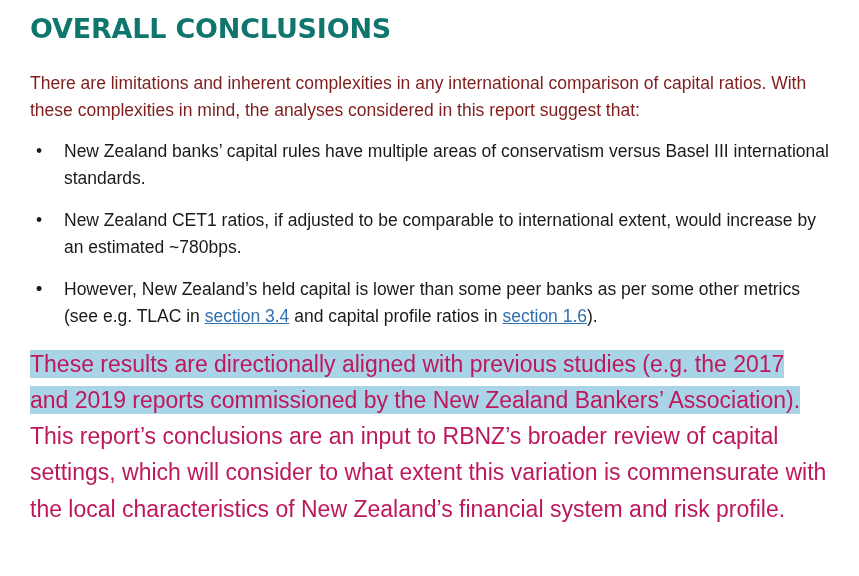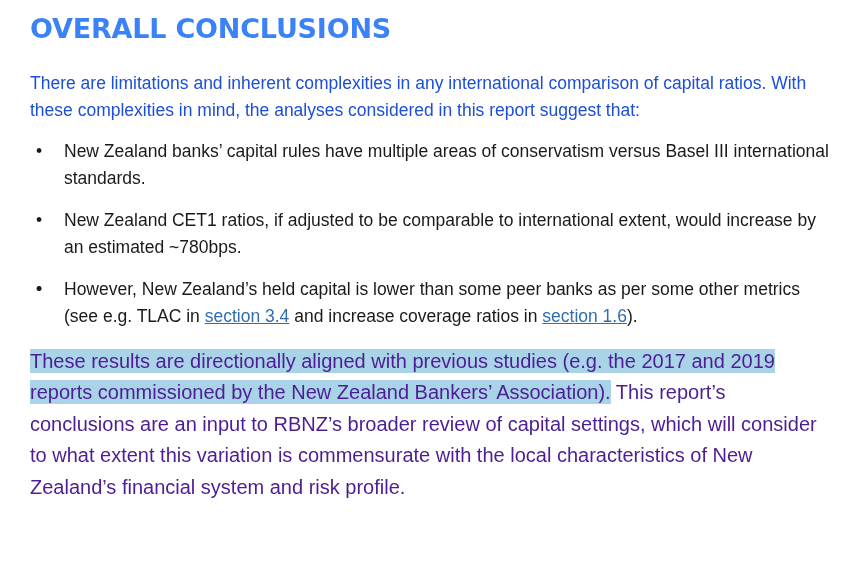--- a/index.html
+++ b/index.html
@@ -19,28 +19,28 @@
     width: 859px;
     height: 576px;
     box-sizing: border-box;
     padding: 14px 30px 0 30px;
   }
   .doc-title {
     font-family: "DejaVu Sans", sans-serif;
     font-size: 27px;
     font-weight: 700;
     letter-spacing: -0.2px;
-    color: #3b82f6;
+    color: #0f766e;
     margin: 0 0 26px 0;
     line-height: 1.1;
   }
   .intro {
     font-size: 17.5px;
     line-height: 1.55;
-    color: #1d4ed8;
+    color: #7f1d1d;
     margin: 12px 0 14px 0;
     max-width: 800px;
   }
   ul.bullets {
     list-style: none;
     margin: 0 0 4px 0;
     padding: 0;
   }
   ul.bullets li {
     position: relative;
@@ -59,23 +59,23 @@
     line-height: 1.52;
     color: #1a1a1a;
   }
   .link {
     color: #2f6fad;
     text-decoration: underline;
     cursor: pointer;
     margin-top: 17px;
   }
   .closing {
-    font-size: 20px;
+    font-size: 23px;
     line-height: 1.58;
-    color: #4c1d95;
+    color: #be185d;
     margin: 4px 0 0 0;
     max-width: 830px;
   }
   .hl {
     background: #a9d3e6;
     box-decoration-break: clone;
     -webkit-box-decoration-break: clone;
     padding: 1px 0;
   }
 </style>
@@ -95,19 +95,19 @@
     </li>
     <li>
       <span class="dot">•</span>
       <span>New Zealand CET1 ratios, if adjusted to be comparable to international extent, would increase by an estimated ~780bps.</span>
     </li>
     <li>
       <span class="dot">•</span>
     </li>
     <li>
       <span class="dot">•</span>
-      <span>However, New Zealand’s held capital is lower than some peer banks as per some other metrics (see e.g. TLAC in </span><a class="link">section 3.4</a><span> and increase coverage ratios in </span><a class="link">section 1.6</a><span>).</span>
+      <span>However, New Zealand’s held capital is lower than some peer banks as per some other metrics (see e.g. TLAC in </span><a class="link">section 3.4</a><span> and capital profile ratios in </span><a class="link">section 1.6</a><span>).</span>
     </li>
   </ul>
 
   <p class="closing"><span class="hl">These results are directionally aligned with previous studies (e.g. the 2017 and 2019 reports commissioned by the New Zealand Bankers’ Association).</span><span> This report’s conclusions are an input to RBNZ’s broader review of capital settings, which will consider to what extent this variation is commensurate with the local characteristics of New Zealand’s financial system and risk profile.</span></p>
 
 </div>
 
 </body></html>

